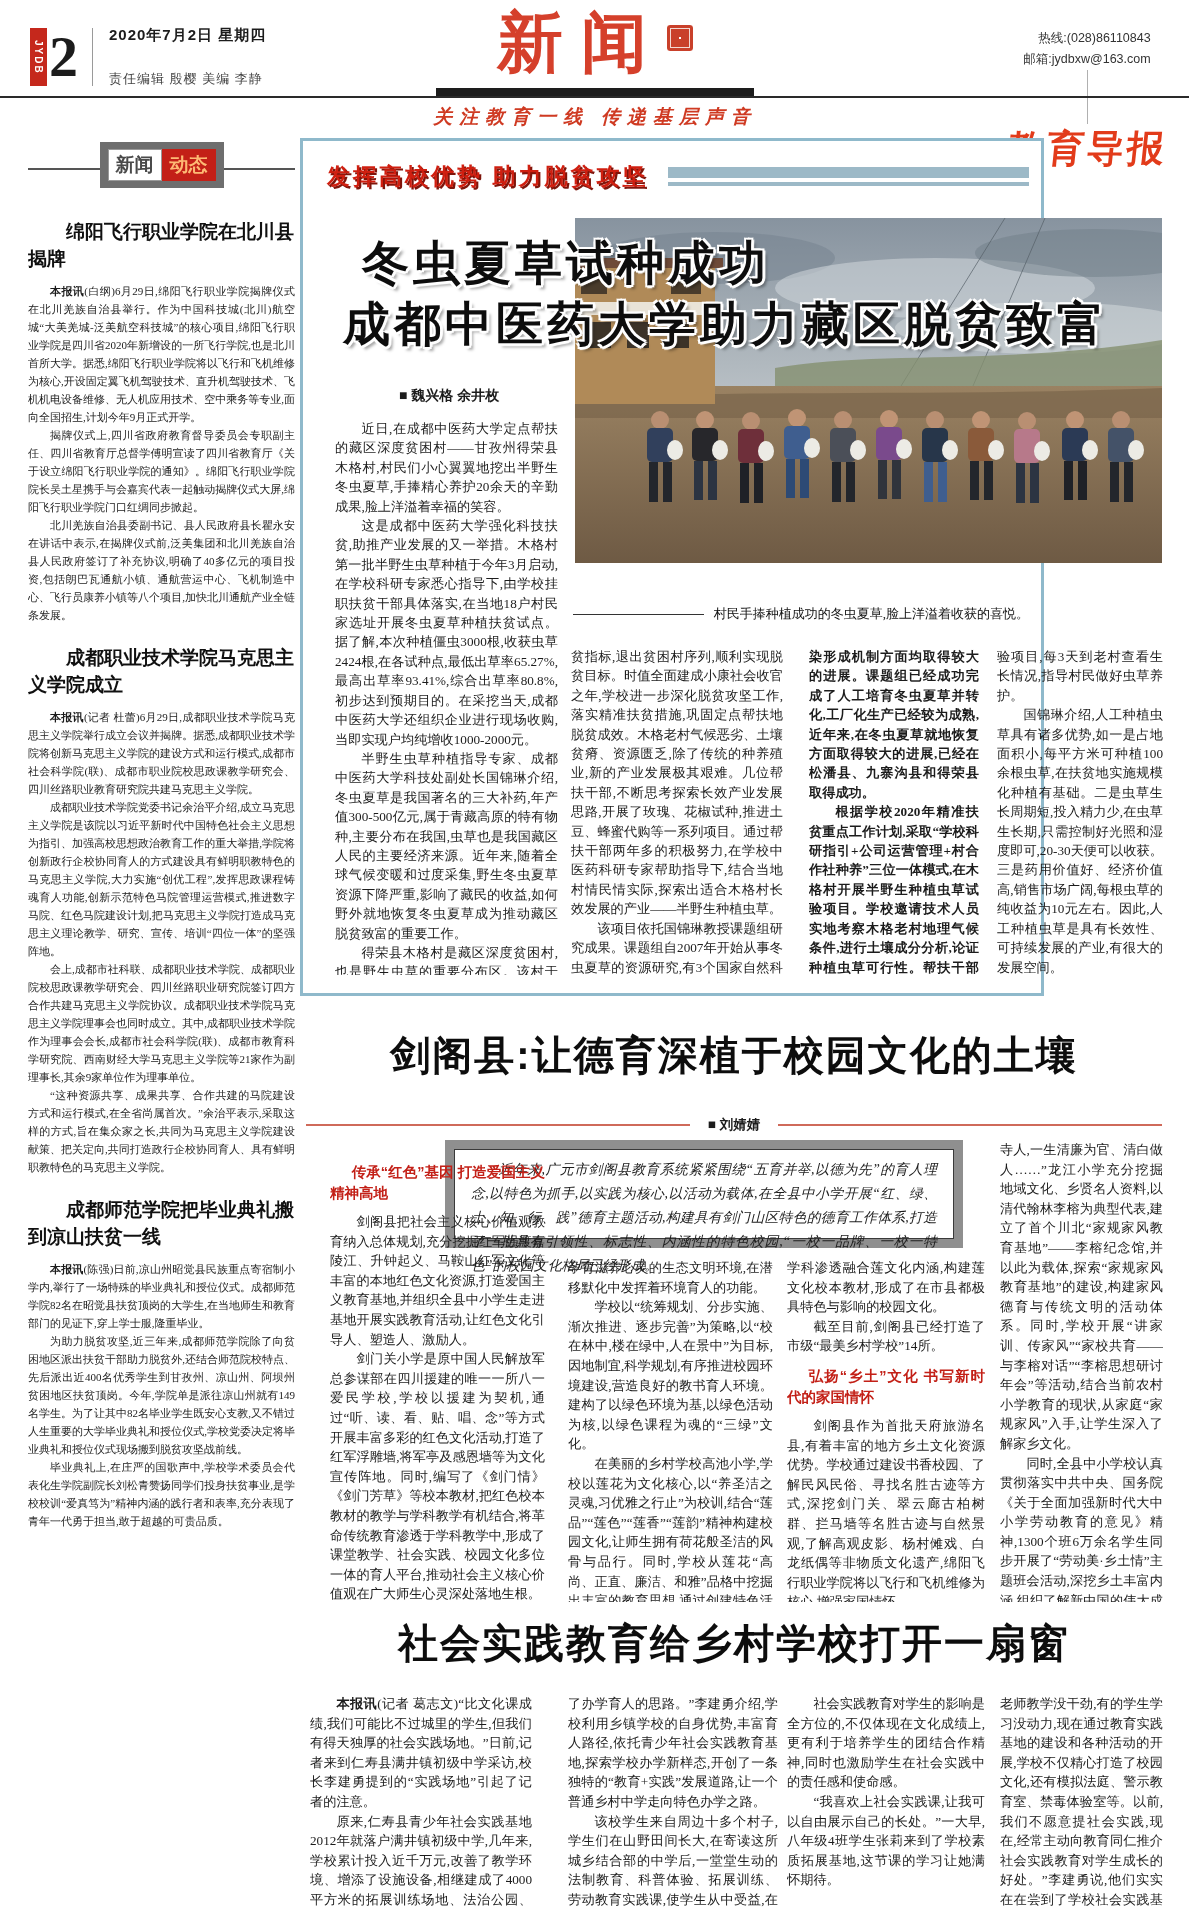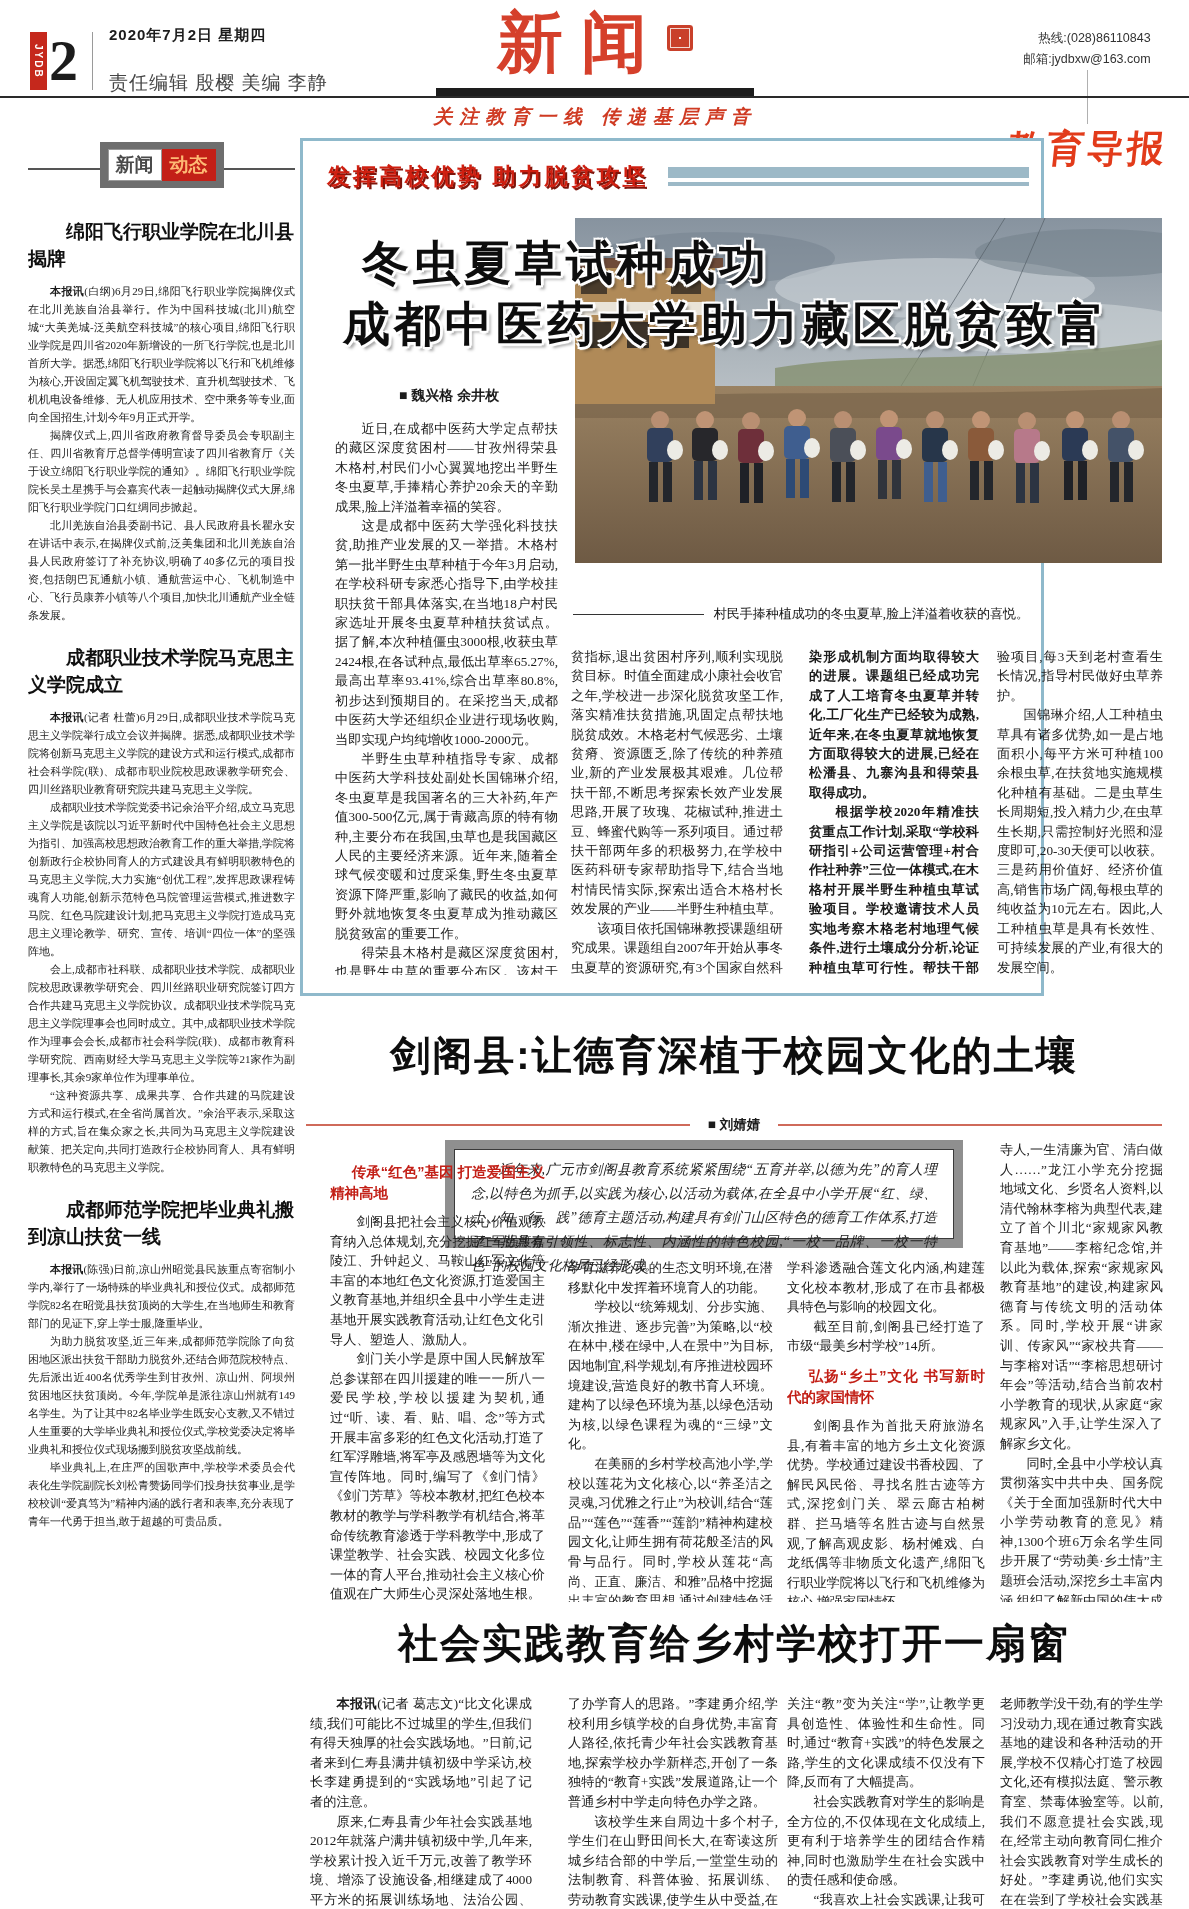--- a/index.html
+++ b/index.html
@@ -10,21 +10,21 @@
   
   .hdr{position:absolute;left:0;top:0;width:1189px;height:138px;}
   .hdr-rule{position:absolute;left:0;top:96px;width:1189px;height:2px;background:#2a2a2a;}
   .hdr-left{position:absolute;left:30px;top:26px;display:flex;align-items:center;}
   .jydb-tag{width:17px;height:58px;background:#c5281c;color:#fff;writing-mode:vertical-rl;
             font-family:"Liberation Sans",sans-serif;font-size:10px;font-weight:bold;letter-spacing:2px;
             display:flex;align-items:center;justify-content:center;}
   .pagenum{font-size:58px;font-weight:900;line-height:58px;margin:0 14px 0 2px;font-family:"Liberation Serif",serif;}
   .hdr-div{width:1px;height:58px;background:#9a9a9a;margin-right:16px;}
   .date-line{font-size:15px;font-weight:bold;letter-spacing:1px;}
-  .editors-line{font-size:19px;color:#444;margin-top:25px;letter-spacing:1px;}
+  .editors-line{font-size:13px;color:#444;margin-top:25px;letter-spacing:1px;}
   .hdr-center{position:absolute;left:370px;top:6px;width:450px;text-align:center;}
   .masthead-word{font-size:66px;font-weight:900;color:#d5402b;letter-spacing:18px;line-height:74px;
                  font-family:"Liberation Serif",serif;display:inline-block;}
   .seal{display:inline-block;width:26px;height:26px;vertical-align:14px;margin-left:2px;border-radius:3px;
         background:
          linear-gradient(90deg,#c9402a 46%,#fff0 46%,#fff0 54%,#c9402a 54%),
          linear-gradient(0deg,#c9402a 46%,#ffffff 46%,#ffffff 54%,#c9402a 54%),
          #c9402a;box-shadow:inset 0 0 0 3px #c9402a, inset 0 0 0 4px #f3d9d2;}
   .mast-bar{position:absolute;left:2px;top:82px;width:318px;height:9px;background:#1d1d1d;left:50%;transform:translateX(-50%);}
   .tagline{position:absolute;left:50%;transform:translateX(-50%);top:98px;white-space:nowrap;
@@ -371,21 +371,20 @@
     <div class="sec-headline">社会实践教育给乡村学校打开一扇窗</div>
     <div class="pcol pcol1">
         <div class="blk lede"><b>本报讯</b>(记者 葛志文)“比文化课成绩,我们可能比不过城里的学生,但我们有得天独厚的社会实践场地。”日前,记者来到仁寿县满井镇初级中学采访,校长李建勇提到的“实践场地”引起了记者的注意。</div>
         <div class="blk p">原来,仁寿县青少年社会实践基地2012年就落户满井镇初级中学,几年来,学校累计投入近千万元,改善了教学环境、增添了设施设备,相继建成了4000平方米的拓展训练场地、法治公园、模拟法庭、警示教育室、科普体验室、禁毒体验室等,还打造了农耕文化展示园,编写了农耕文化科普读本。</div>
       </div>
     <div class="pcol pcol2">
         <div class="blk cont">了办学育人的思路。”李建勇介绍,学校利用乡镇学校的自身优势,丰富育人路径,依托青少年社会实践教育基地,探索学校办学新样态,开创了一条独特的“教育+实践”发展道路,让一个普通乡村中学走向特色办学之路。</div>
         <div class="blk p">该校学生来自周边十多个村子,学生们在山野田间长大,在寄读这所城乡结合部的中学后,一堂堂生动的法制教育、科普体验、拓展训练、劳动教育实践课,使学生从中受益,在实践教育中锻炼能力,增长才干。</div>
       </div>
     <div class="pcol pcol3">
-        <div class="blk cont">关注“教”变为关注“学”,让教学更具创造性、体验性和生命性。同时,通过“教育+实践”的特色发展之路,学生的文化课成绩不仅没有下降,反而有了大幅提高。</div>
         <div class="blk p">社会实践教育对学生的影响是全方位的,不仅体现在文化成绩上,更有利于培养学生的团结合作精神,同时也激励学生在社会实践中的责任感和使命感。</div>
         <div class="blk p">“我喜欢上社会实践课,让我可以自由展示自己的长处。”一大早,八年级4班学生张莉来到了学校素质拓展基地,这节课的学习让她满怀期待。</div>
       </div>
     <div class="pcol pcol4">
         <div class="blk cont">老师教学没干劲,有的学生学习没动力,现在通过教育实践基地的建设和各种活动的开展,学校不仅精心打造了校园文化,还有模拟法庭、警示教育室、禁毒体验室等。以前,我们不愿意提社会实践,现在,经常主动向教育同仁推介社会实践教育对学生成长的好处。”李建勇说,他们实实在在尝到了学校社会实践基地建设的甜头。</div>
       </div>
   </div>
 
 </div>
 

